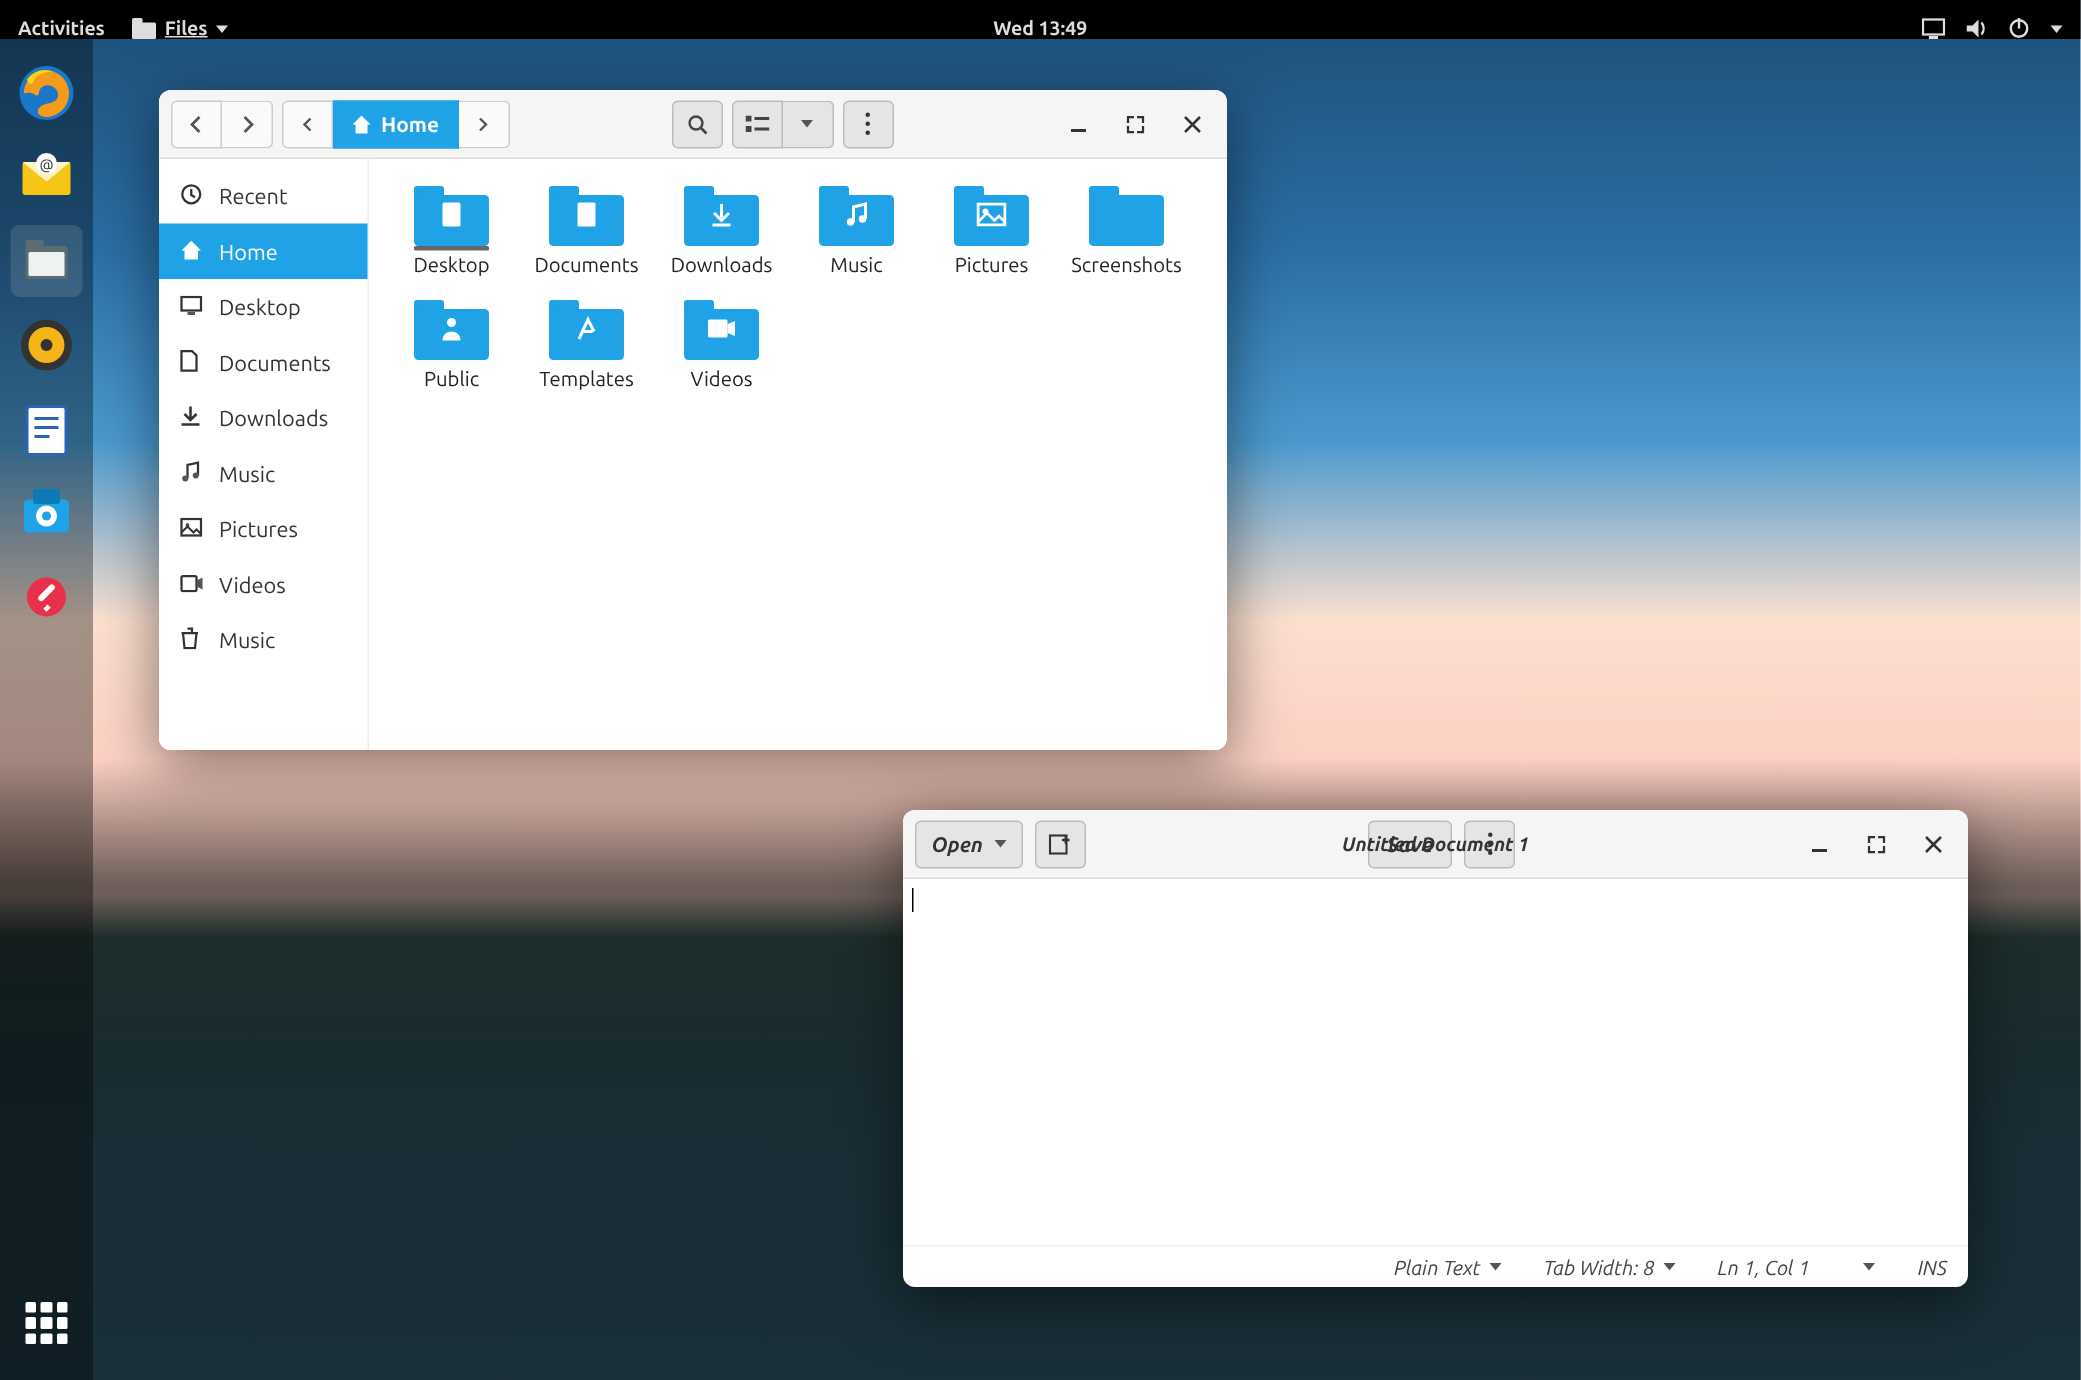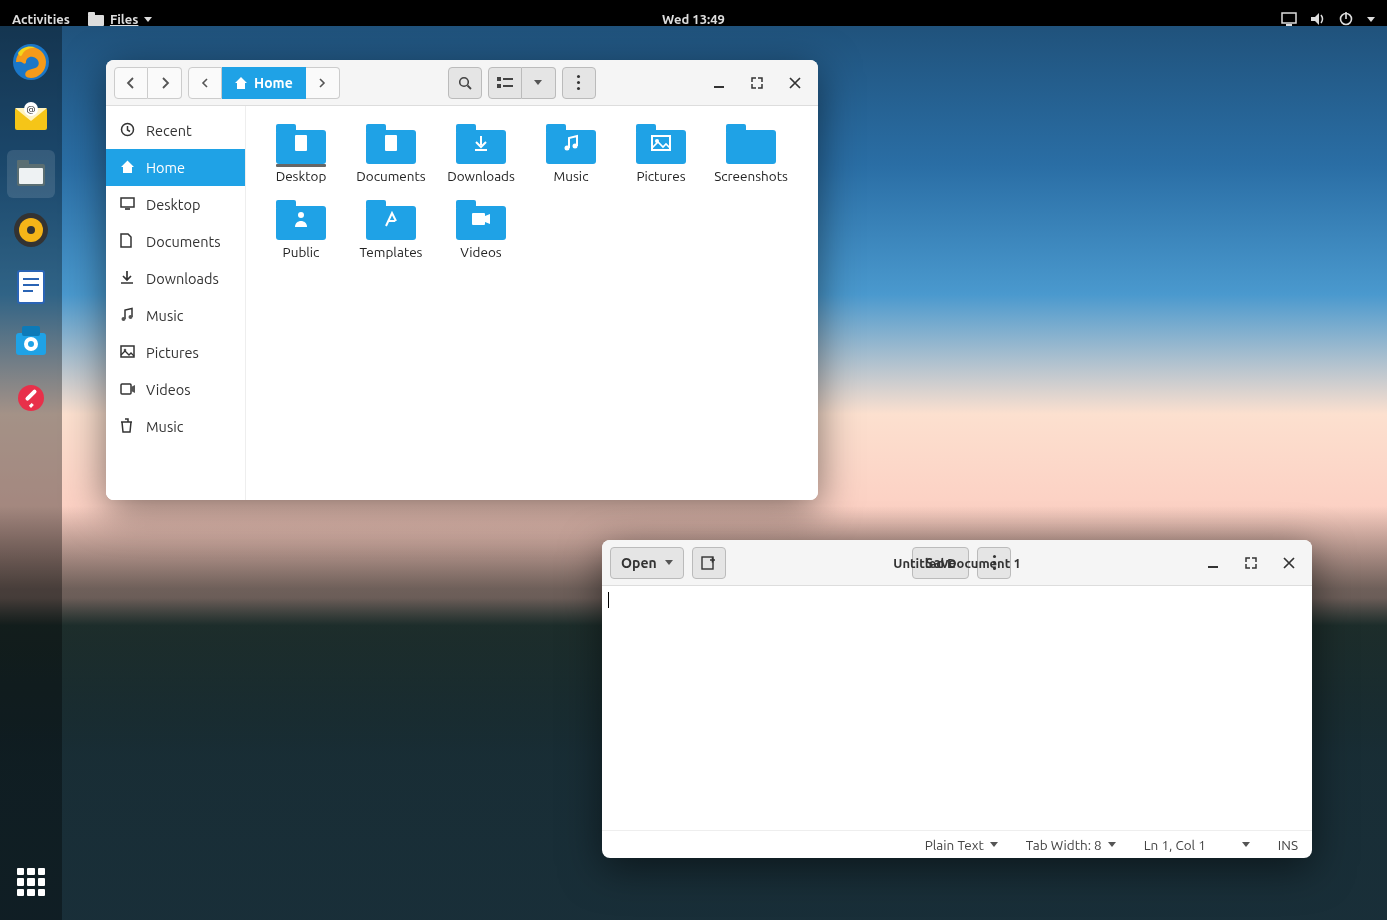--- a/index.html
+++ b/index.html
@@ -447,21 +447,21 @@
                 <path d="M14 4l5-2v10l-5-2z" fill="#fff"></path>
               </svg>
             </div>
           </div>
           <span>Videos</span>
         </div>
       </div>
   </div>
 </div>
 
-<div class="window" style="left:602px; top:540px; width:710px; height:318px;">
+<div class="window" style="left:602px; top:540px; width:710px; height:318px;font-style:italic;">
   <div class="titlebar">
     <div class="hb-btn filled round" style="padding:0 10px;gap:8px">
       <span style="font-weight:700">Open</span>
       <span class="tri-down"></span>
     </div>
     <div style="width:8px"></div>
     <div class="hb-btn filled round">
       <svg width="16" height="14">
           <rect x="1" y="1" width="11" height="12" fill="none" stroke="#333" stroke-width="1.4"></rect>
           <path d="M9 4h5M11.5 1.5v5" stroke="#333" stroke-width="1.6"></path>

